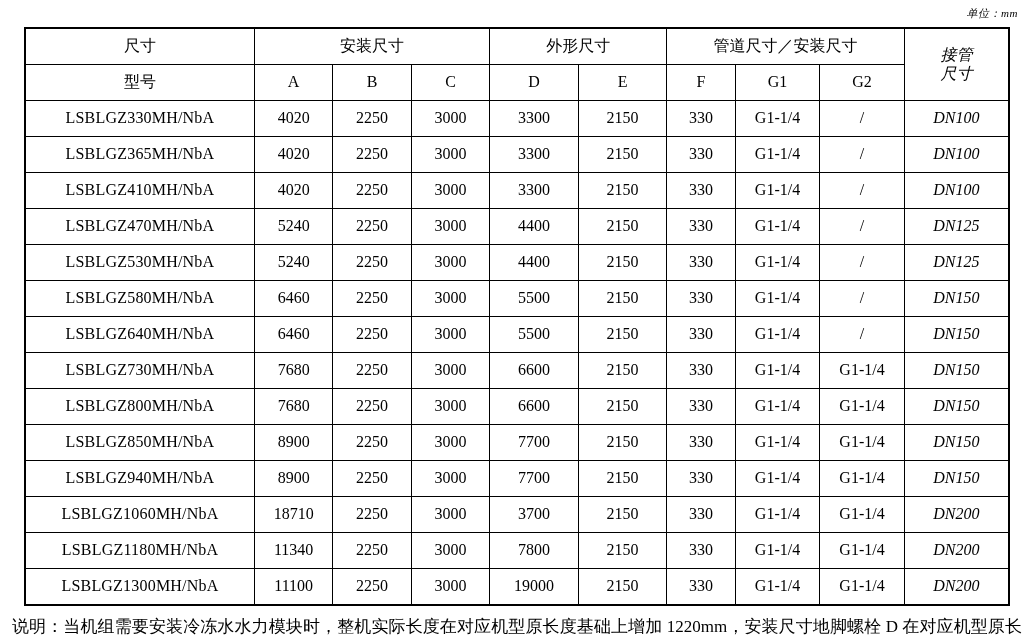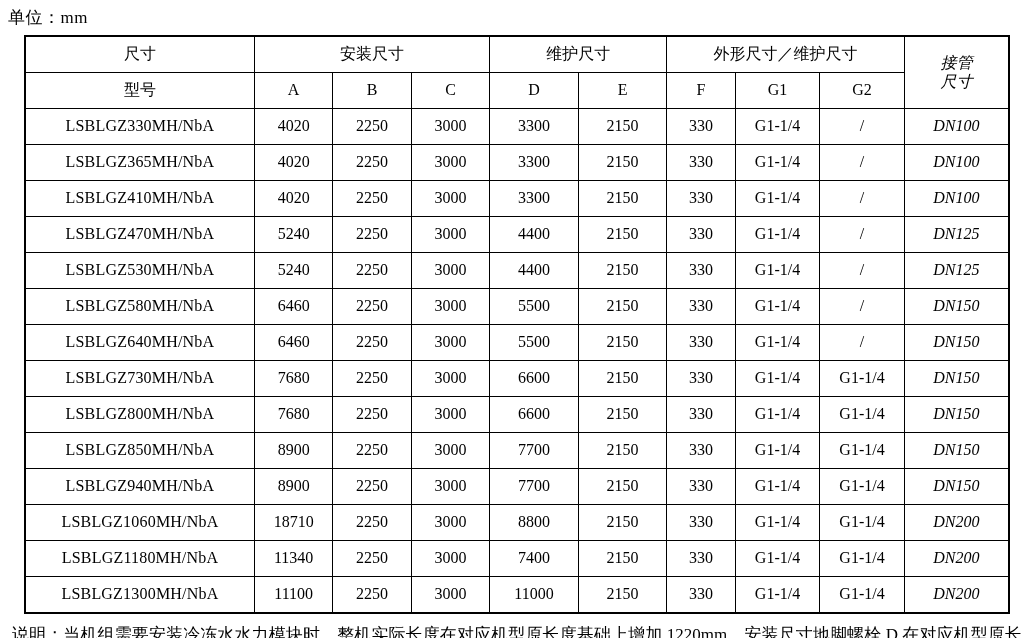--- a/index.html
+++ b/index.html
@@ -14,23 +14,25 @@
     color: #000000;
     position: relative;
     overflow: hidden;
   }
   .page {
     box-sizing: border-box;
     padding: 0 8px;
     width: 1034px;
   }
   .unit-line {
-    font-size: 17px;
+    text-align: right;
+    font-size: 11px;
     padding: 6px 8px 6px 0;
     letter-spacing: 0.5px;
+    font-style: italic;
   }
   table.spec {
     border-collapse: collapse;
     width: 986px;
     margin: 0 auto;
     table-layout: fixed;
   }
   table.spec th, table.spec td {
     border: 1px solid #000000;
     text-align: center;
@@ -89,22 +91,22 @@
         <col class="col-de">
       <col class="col-f">
       <col class="col-g">
         <col class="col-g">
       <col class="col-dn">
     </colgroup>
     <thead>
       <tr>
         <th class="hdr-group thick-left">尺寸</th>
         <th colspan="3" class="hdr-group">安装尺寸</th>
-        <th colspan="2" class="hdr-group">维护尺寸</th>
-        <th colspan="3" class="hdr-group">外形尺寸／维护尺寸</th>
+        <th colspan="2" class="hdr-group">外形尺寸</th>
+        <th colspan="3" class="hdr-group">管道尺寸／安装尺寸</th>
         <th rowspan="2" class="hdr-group thick-right">
           <div>接管</div>
           <div>尺寸</div>
         </th>
       </tr>
       <tr>
           <th class="thick-left">型号</th>
         <th>A</th>
         <th>B</th>
         <th>C</th>
@@ -247,45 +249,45 @@
           <td>330</td>
           <td>G1-1/4</td>
           <td>G1-1/4</td>
           <td class="thick-right">DN150</td>
         </tr>
         <tr>
           <td class="model-cell thick-left">LSBLGZ1060MH/NbA</td>
           <td>18710</td>
           <td>2250</td>
           <td>3000</td>
-          <td>8800</td>
+          <td>3700</td>
           <td>2150</td>
           <td>330</td>
           <td>G1-1/4</td>
           <td>G1-1/4</td>
           <td class="thick-right">DN200</td>
         </tr>
         <tr>
           <td class="model-cell thick-left">LSBLGZ1180MH/NbA</td>
           <td>11340</td>
           <td>2250</td>
           <td>3000</td>
-          <td>7400</td>
+          <td>7800</td>
           <td>2150</td>
           <td>330</td>
           <td>G1-1/4</td>
           <td>G1-1/4</td>
           <td class="thick-right">DN200</td>
         </tr>
         <tr>
           <td class="model-cell thick-left thick-bottom">LSBLGZ1300MH/NbA</td>
           <td class="thick-bottom">11100</td>
           <td class="thick-bottom">2250</td>
           <td class="thick-bottom">3000</td>
-          <td class="thick-bottom">11000</td>
+          <td class="thick-bottom">19000</td>
           <td class="thick-bottom">2150</td>
           <td class="thick-bottom">330</td>
           <td class="thick-bottom">G1-1/4</td>
           <td class="thick-bottom">G1-1/4</td>
           <td class="thick-right thick-bottom">DN200</td>
         </tr>
       </tbody>
   </table>
 
   <div class="note">说明：当机组需要安装冷冻水水力模块时，整机实际长度在对应机型原长度基础上增加 1220mm，安装尺寸地脚螺栓 D 在对应机型原长度上增加 1100mm。</div>

